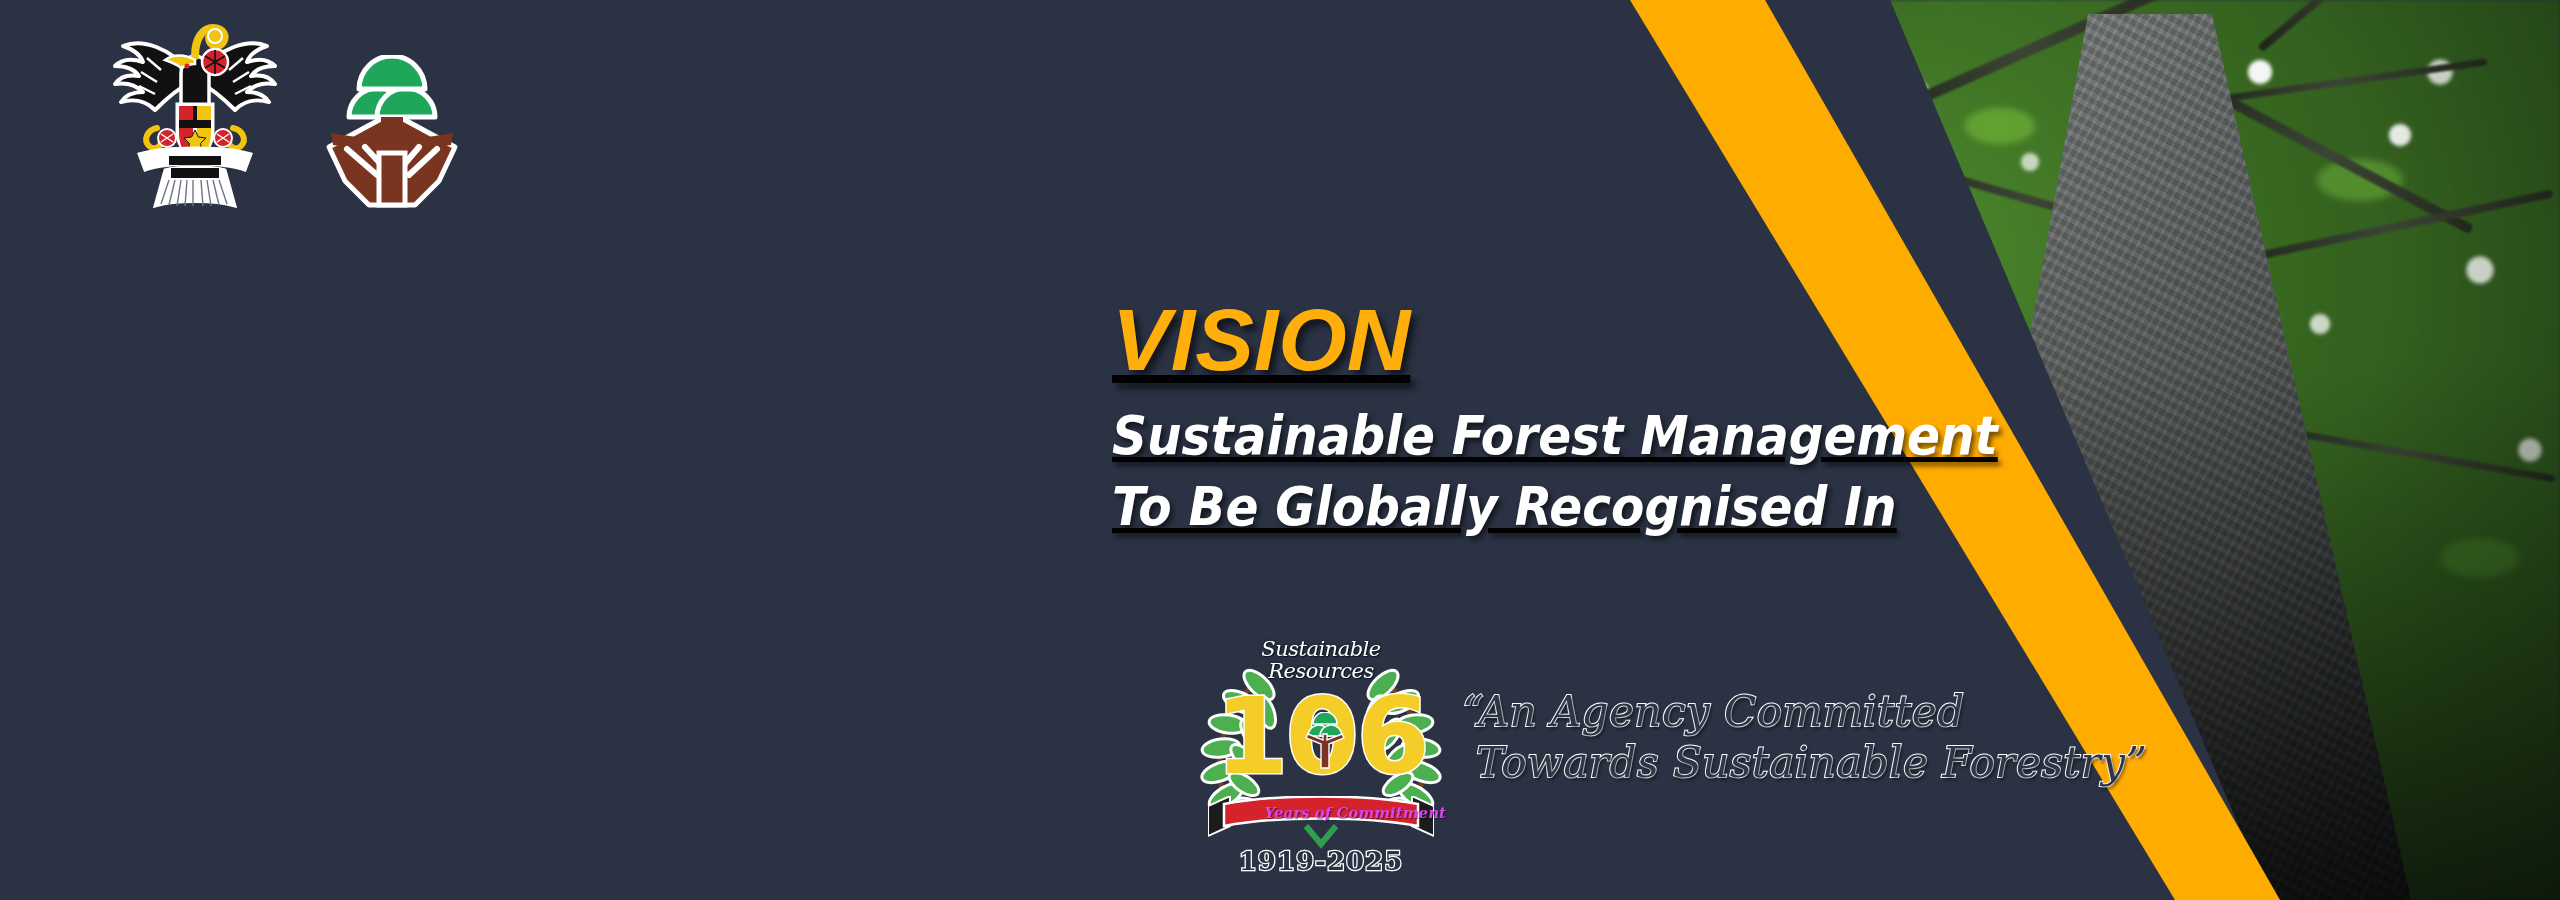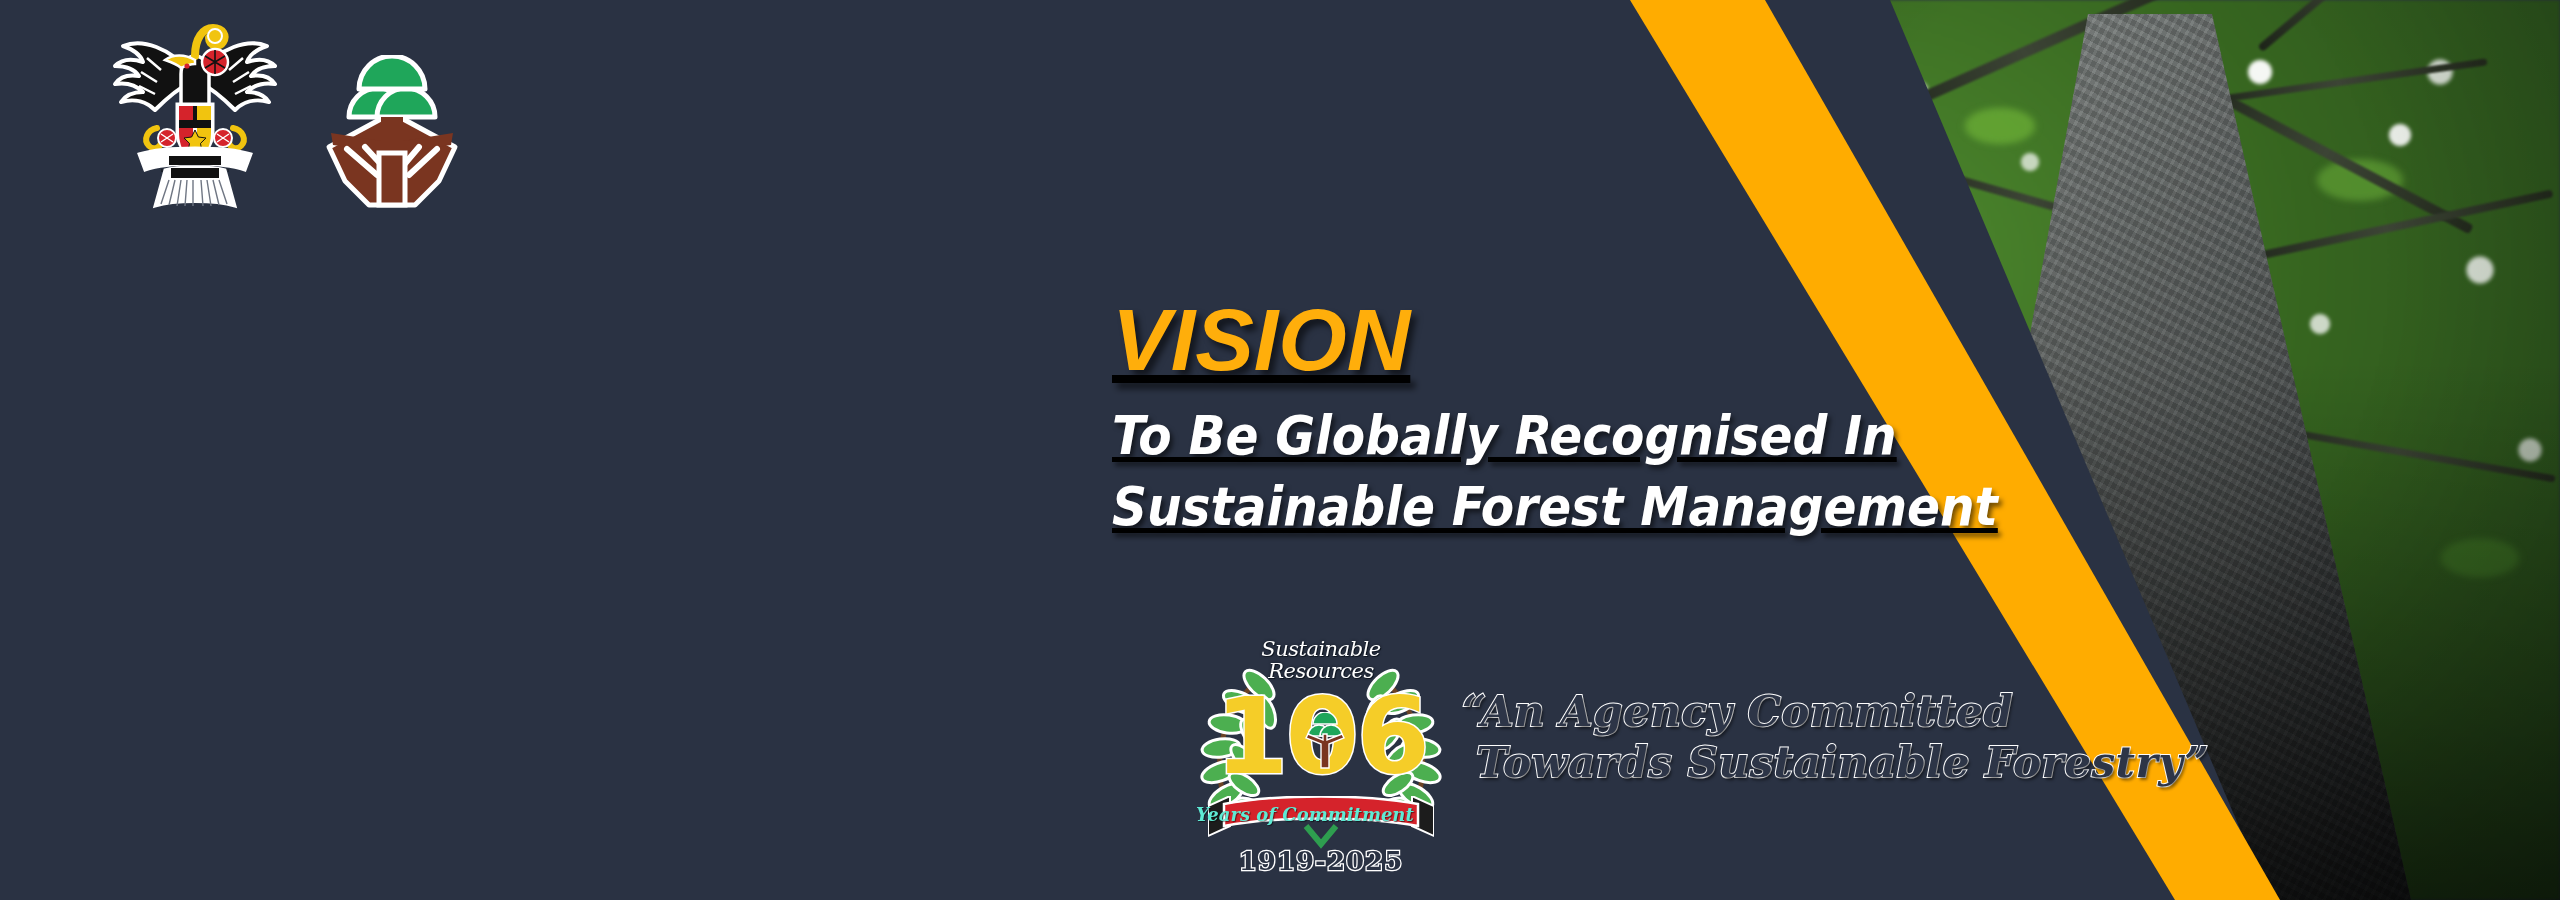--- a/index.html
+++ b/index.html
@@ -221,25 +221,25 @@
   }
   .ribbon {
     position: absolute;
     left: 12px; top: 158px;
     width: 226px; height: 42px;
     z-index: 7;
   }
   .ribbon-text {
     position: absolute;
     left: 0; right: 0; top: 166px;
-    text-align: left;
-    color: #5eead4;
+    text-align: right;
+    color: #d946ef;
     font-style: italic;
     font-weight: bold;
-    font-size: 18px;
+    font-size: 15px;
     font-family: "DejaVu Serif", serif;
     letter-spacing: 0px;
     z-index: 9;
     text-shadow: 1px 1px 1px rgba(0,0,0,0.5);
   }
   .badge-years {
     position: absolute;
     left: 0; right: 0; top: 208px;
     text-align: center;
     color: #2a3243;
@@ -256,21 +256,21 @@
   
   .tagline {
     position: absolute;
     left: 1462px;
     top: 686px;
     width: 640px;
     z-index: 20;
     color: #2d3547;
     font-family: "DejaVu Serif", serif;
     font-style: italic;
-    font-weight: bold;
+    font-weight: normal;
     font-size: 42px;
     line-height: 1.22;
     letter-spacing: 0.5px;
     -webkit-text-stroke: 2px #ffffff;
     paint-order: stroke fill;
     text-shadow: 2px 3px 3px rgba(0,0,0,0.45);
   }
   .tagline div { white-space: nowrap; }
   .tagline .ln2 { padding-left: 14px; }
 </style>
@@ -376,22 +376,22 @@
         <path d="M62 98 L62 150 L88 150 L88 98 Z" fill="#7a3520" stroke="#ffffff" stroke-width="5"></path>
       </svg>
     </div>
 
   </div>
 
 
   <div class="vision-block">
     <h1 class="sec-title">VISION</h1>
     <div class="sec-body">
+      <div>Sustainable Forest Management</div>
       <div>To Be Globally Recognised In</div>
-      <div>Sustainable Forest Management</div>
     </div>
   </div>
 
   <div class="badge-wrap">
 
     <svg class="wreath" viewBox="0 0 250 250" width="250" height="250" aria-hidden="true">
       <g stroke="#ffffff" stroke-width="3">
 
         <path d="M34 176 C14 132 22 78 62 42" fill="none" stroke="#6b4226" stroke-width="5"></path>
         <g fill="#4caf50">

